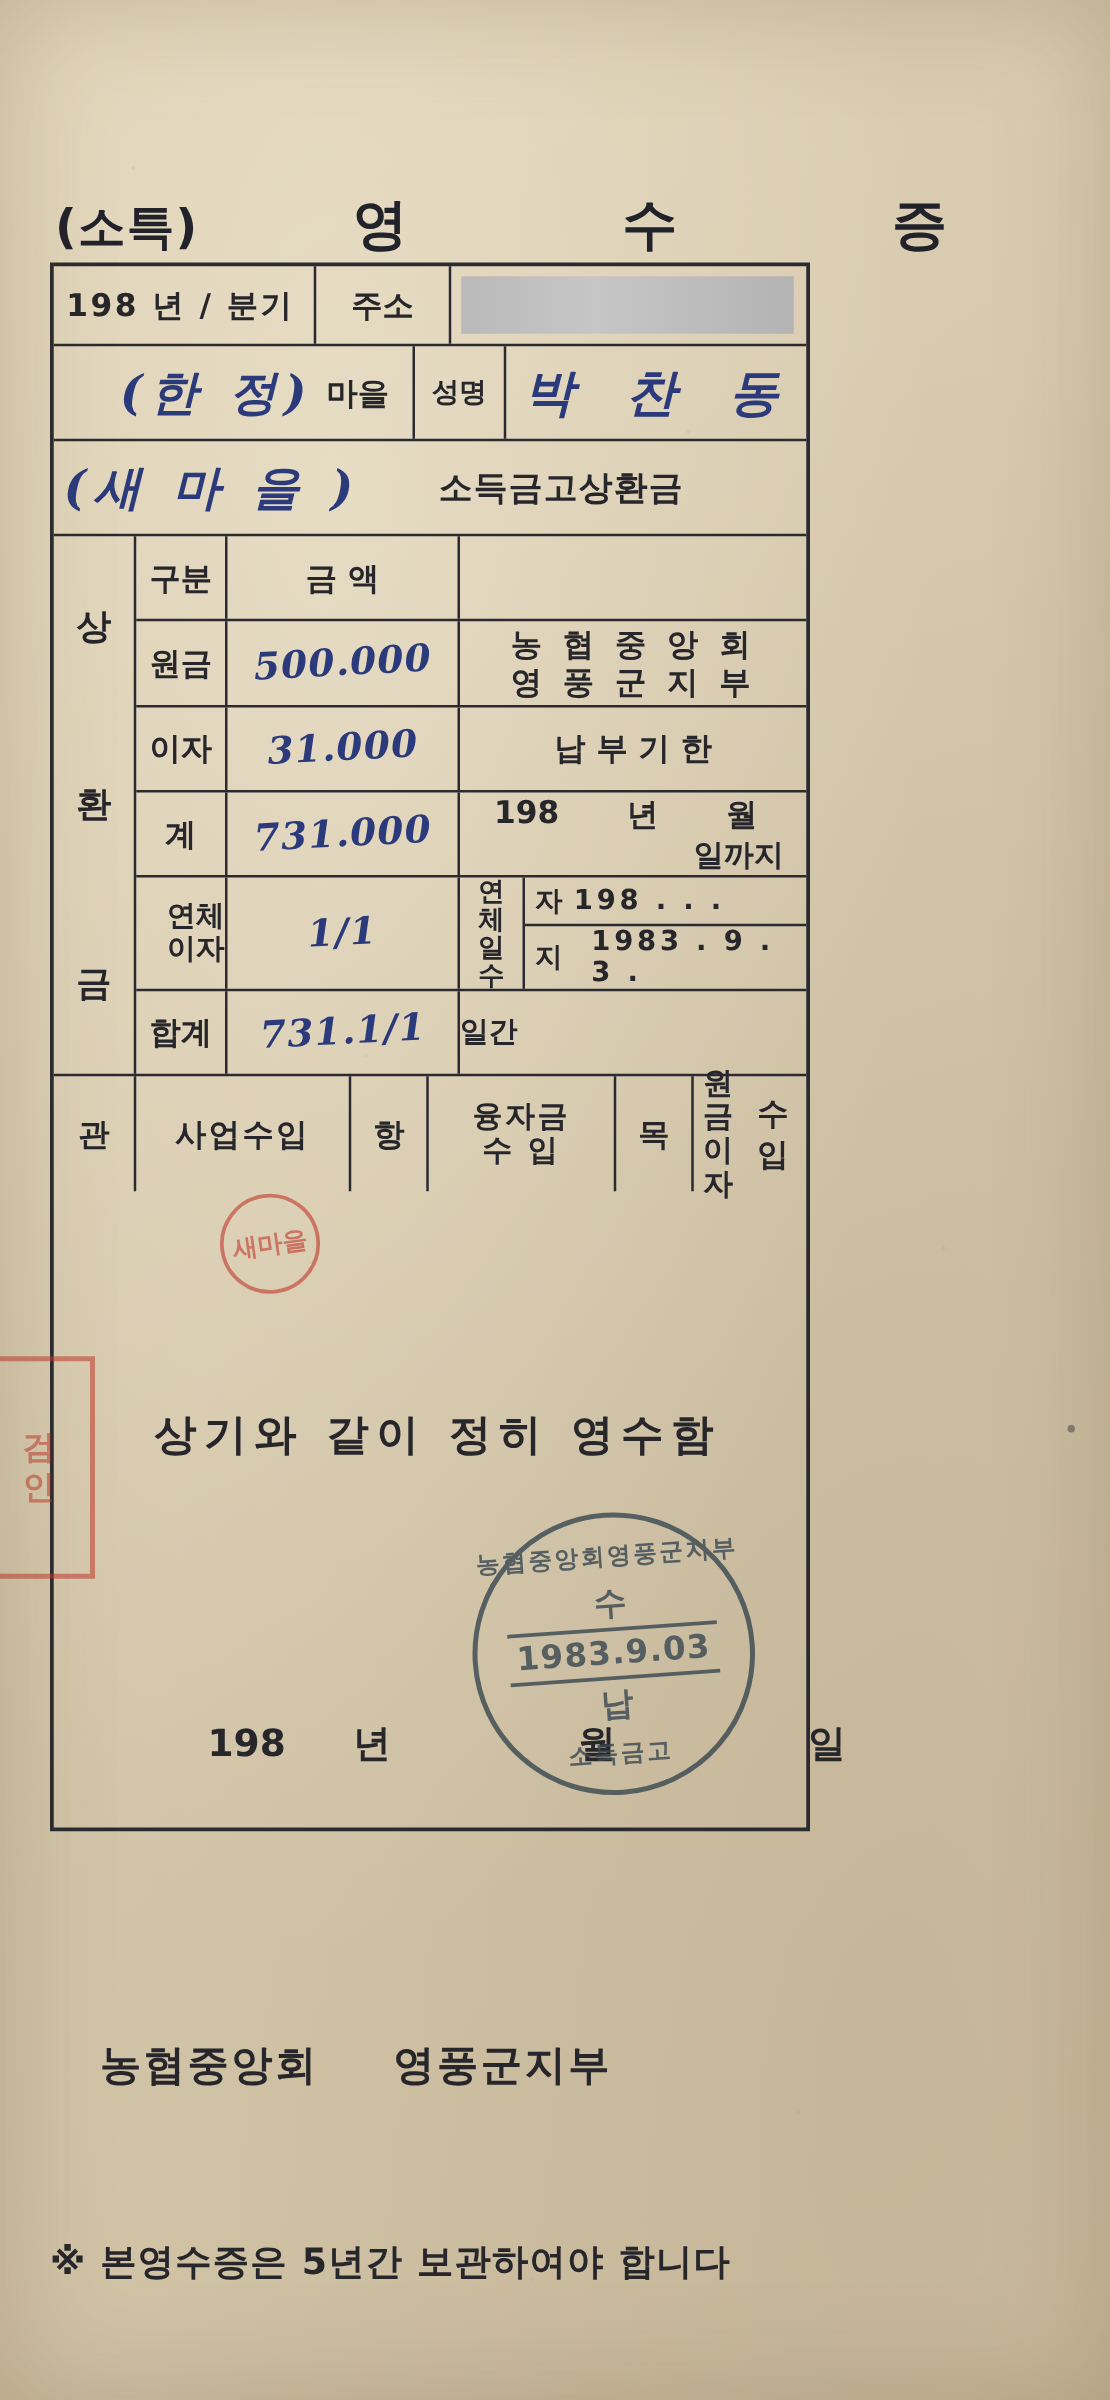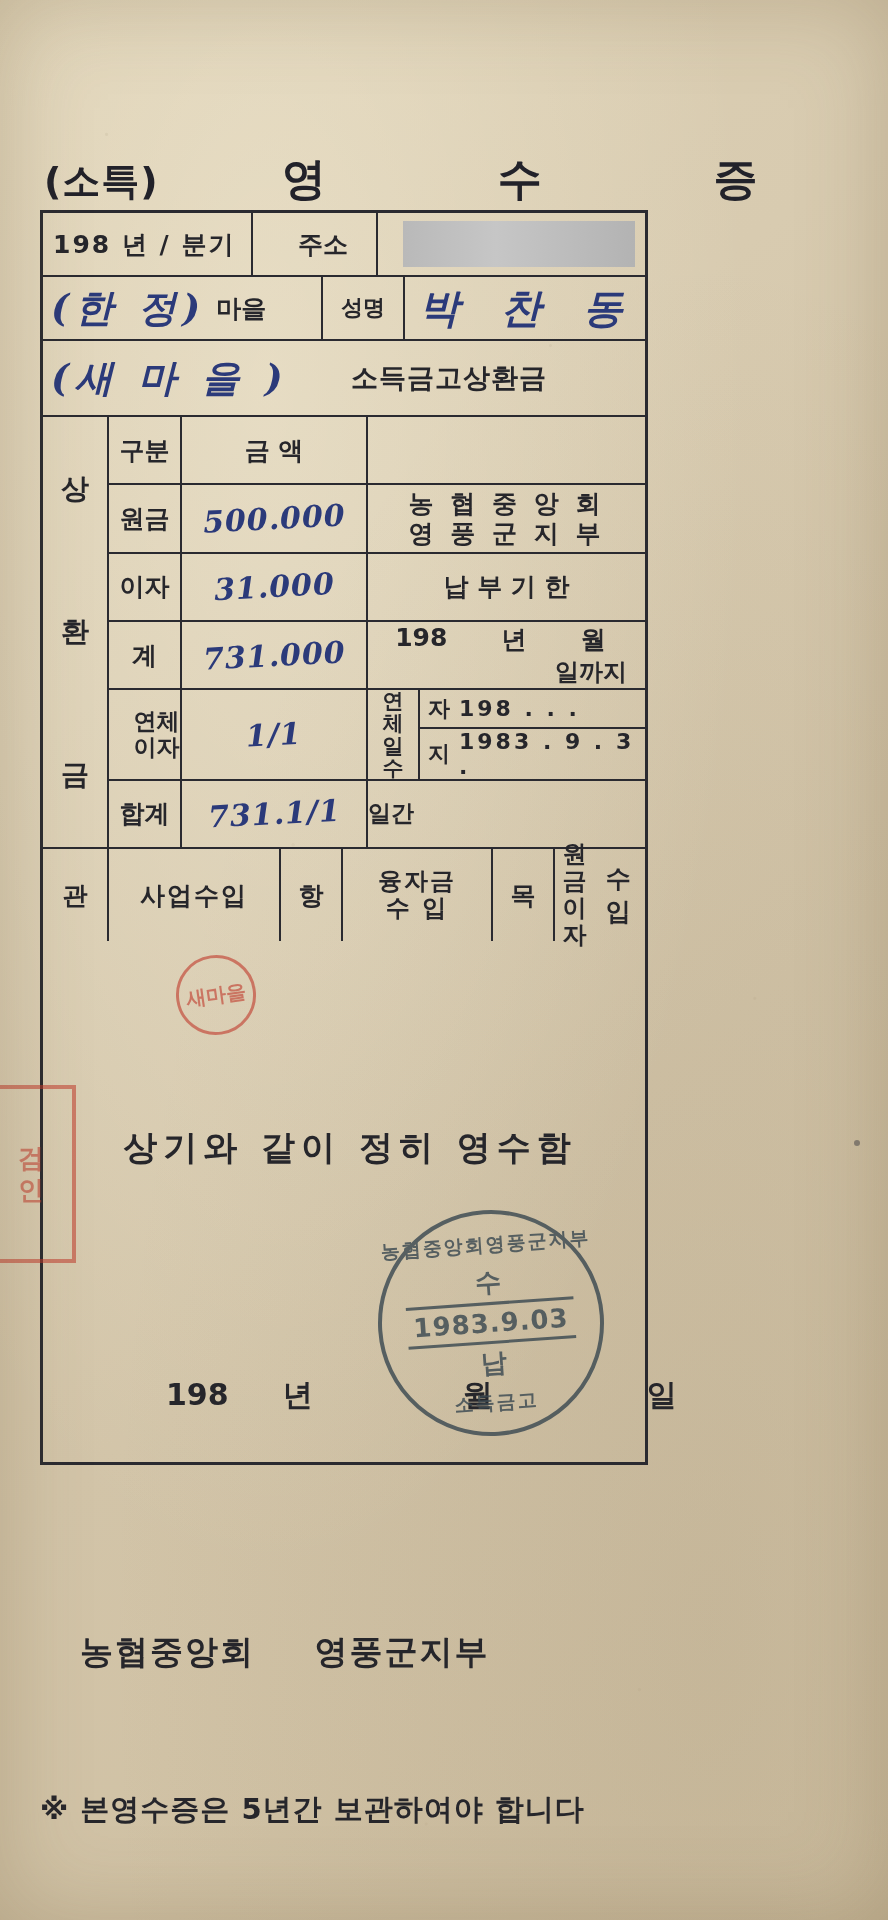--- a/index.html
+++ b/index.html
@@ -74,32 +74,32 @@
     display: flex;
     align-items: center;
     padding: 0 8px;
     font-size: 25px;
     font-weight: 700;
     white-space: nowrap;
   }
   .vline { border-right: 2px solid #2a2a30; }
 
   
-  .r1 { height: 64px; gap: 17px; }
+  .r1 { height: 64px; }
   .r1 .c-year { width: 210px; justify-content: flex-start; padding-left: 10px; letter-spacing: 2px; }
   .r1 .c-label { width: 108px; justify-content: center; }
   .r1 .c-redact { flex: 1; justify-content: flex-start; position: relative; }
   .redact {
     position: absolute;
     left: 8px; right: 10px; top: 8px; bottom: 8px;
     background: linear-gradient(90deg,#b9b9b9 0%, #c6c6c6 40%, #b3b3b3 100%);
   }
 
   
-  .r2 { height: 64px; }
+  .r2 { height: 76px; padding-left: 45px; }
   .r2 .c-village { width: 318px; justify-content: flex-start; }
   .r2 .c-lab { width: 92px; justify-content: center; font-size: 22px; }
   .r2 .c-name { flex: 1; }
   .hand {
     font-family: "DejaVu Serif", "Liberation Serif", serif;
     color: #2b3a7a;
     font-weight: 700;
     font-style: italic;
   }
   .hand-big { font-size: 38px; letter-spacing: 6px; }
@@ -387,21 +387,21 @@
               <span>일</span>
               <span>수</span>
             </div>
             <div class="late-dates">
               <div>
                 <span>자</span>
                 <span style="margin-left:6px">198 . . .</span>
               </div>
               <div>
                 <span>지</span>
-                <span style="margin-left:6px">1983 . 9 . 3 .</span>
+                <span style="margin-left:20px">1983 . 9 . 3 .</span>
               </div>
             </div>
           </div>
         </div>
 
         <div class="trow">
           <div class="tc kind">합계</div>
           <div class="tc amt">
             <span class="hand">731.1/1</span>
           </div>

